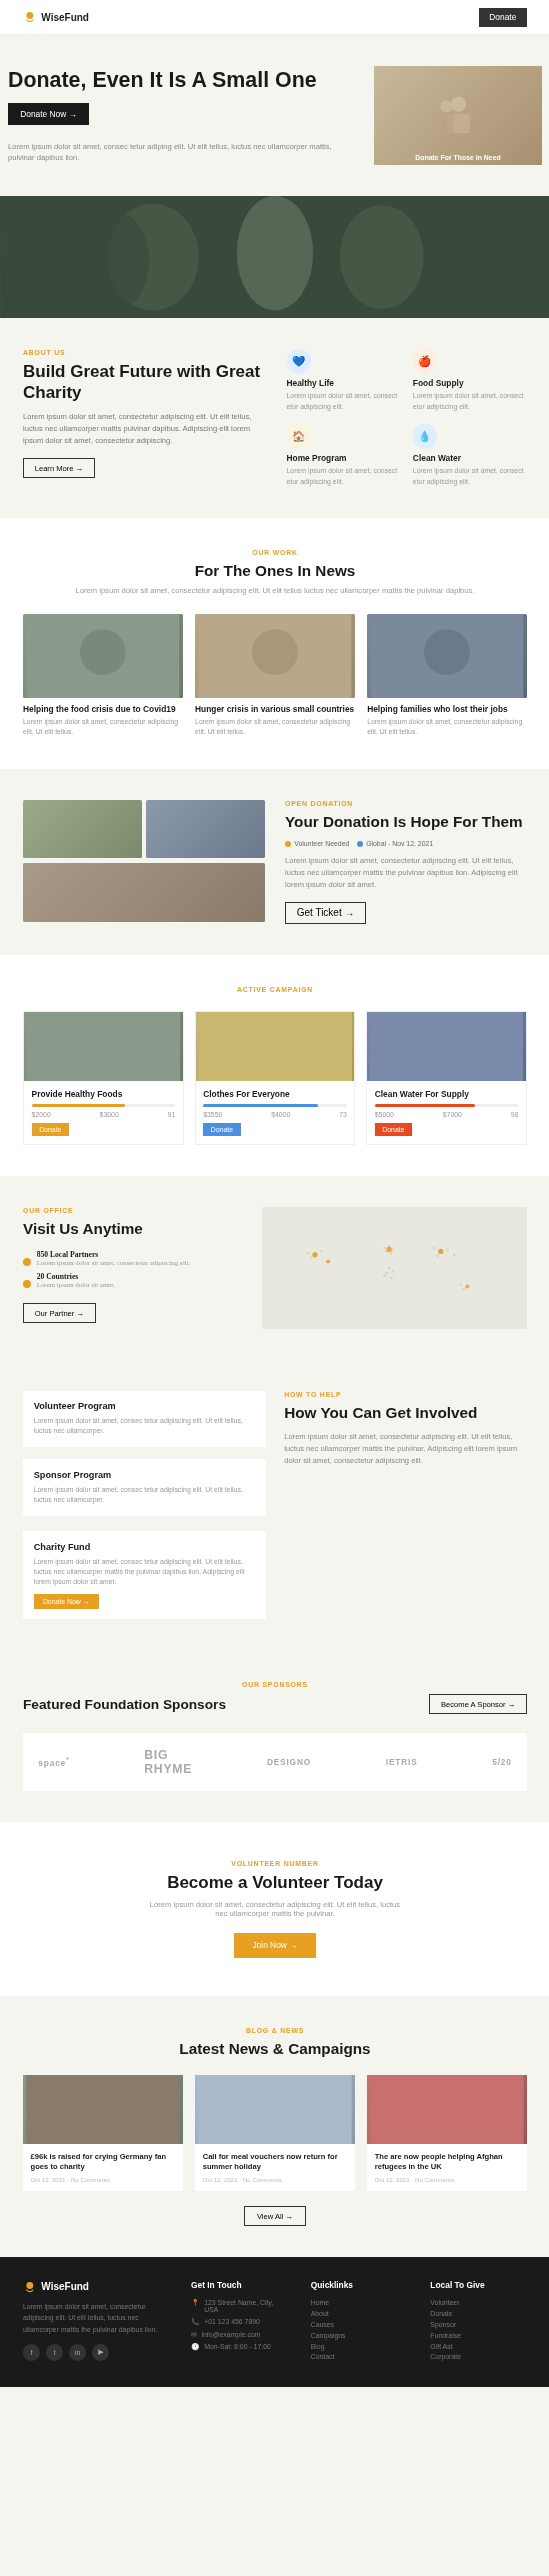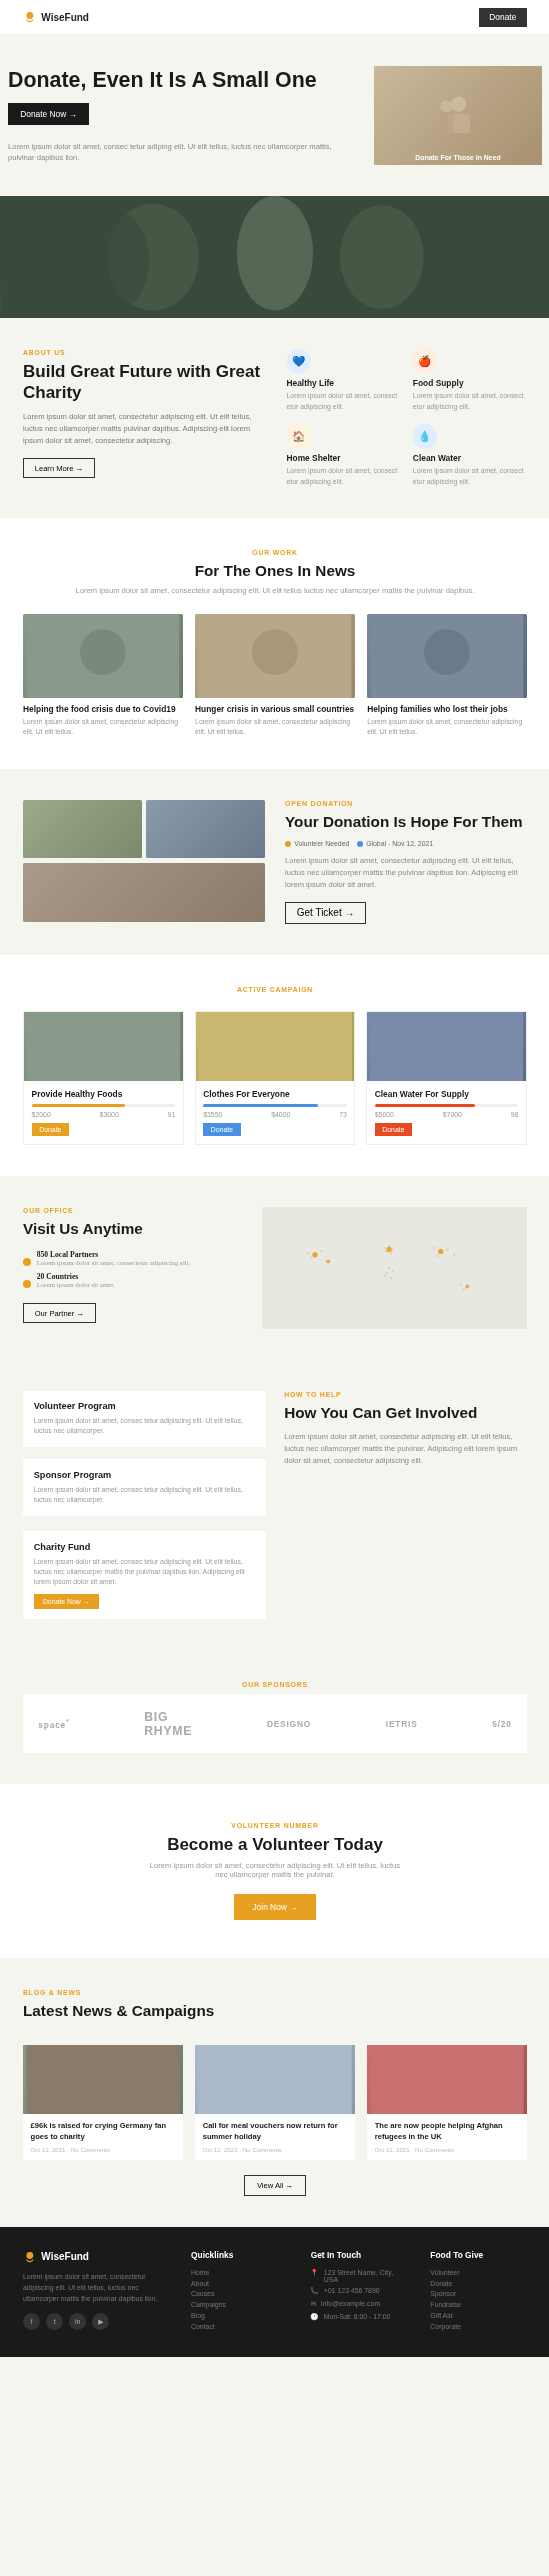--- a/index.html
+++ b/index.html
@@ -115,21 +115,21 @@
     .sponsor-logo-lg { font-size: 12.2px; font-weight: 900; }
 
     
     .volunteer { background: #fff; padding: 38px 23px; text-align: center; }
     .volunteer-title { font-size: 17px; font-weight: 800; color: #1a1a1a; margin-bottom: 6.1px; }
     .volunteer-text { font-size: 7.6px; color: #999; margin-bottom: 15.3px; max-width: 260px; margin-left: auto; margin-right: auto; }
     .join-btn { background: #e8a020; color: #fff; border: none; padding: 7.6px 18.3px; font-size: 8.4px; cursor: pointer; }
 
     
     .blog { background: #f5f5f0; padding: 31px 23px; }
-    .blog-header { margin-bottom: 25px; }
+    .blog-header { text-align: center; margin-bottom: 17px; }
     .blog-cards { display: flex; gap: 12.2px; margin-bottom: 15.3px; }
     .blog-card { flex: 1; background: #fff; }
     .blog-card-img { width: 100%; height: 69px; background: linear-gradient(135deg, #8a9a8a 0%, #6a7a6a 100%); }
     .blog-card-img-2 { background: linear-gradient(135deg, #aabaca 0%, #8a9aaa 100%); }
     .blog-card-img-3 { background: linear-gradient(135deg, #c87070 0%, #a85050 100%); }
     .blog-card-body { padding: 7.6px; }
     .blog-card-title { font-size: 7.6px; font-weight: 700; color: #1a1a1a; margin-bottom: 3.1px; line-height: 1.4; }
     .blog-card-meta { font-size: 6.1px; color: #bbb; margin-top: 3.1px; }
     .blog-view-btn { border: 0.8px solid #333; background: transparent; padding: 4.6px 12.2px; font-size: 7.6px; cursor: pointer; display: block; margin: 0 auto; }
 
@@ -205,21 +205,21 @@
       <div class="feature-title">Healthy Life</div>
       <div class="feature-text">Lorem ipsum dolor sit amet, consect etur adipiscing elit.</div>
     </div>
     <div class="feature-card">
       <div class="feature-icon-circle" style="background:#ffeedd;">🍎</div>
       <div class="feature-title">Food Supply</div>
       <div class="feature-text">Lorem ipsum dolor sit amet, consect etur adipiscing elit.</div>
     </div>
     <div class="feature-card">
       <div class="feature-icon-circle" style="background:#fff3dd;">🏠</div>
-      <div class="feature-title">Home Shelter</div>
+      <div class="feature-title">Home Program</div>
       <div class="feature-text">Lorem ipsum dolor sit amet, consect etur adipiscing elit.</div>
     </div>
     <div class="feature-card">
       <div class="feature-icon-circle" style="background:#ddeeff;">💧</div>
       <div class="feature-title">Clean Water</div>
       <div class="feature-text">Lorem ipsum dolor sit amet, consect etur adipiscing elit.</div>
     </div>
   </div>
 </section>
 
@@ -432,20 +432,24 @@
   </div>
   <div class="involved-right">
     <div class="involved-right-label">HOW TO HELP</div>
     <h2 class="involved-title">How You Can Get Involved</h2>
     <p class="involved-text">Lorem ipsum dolor sit amet, consectetur adipiscing elit. Ut elit tellus, luctus nec ullamcorper mattis the pulvinar. Adipiscing elit lorem ipsum dolor sit amet, consectetur adipiscing elit.</p>
   </div>
 </section>
 
 <section class="sponsors">
   <div class="section-label" style="text-align:center;">OUR SPONSORS</div>
+  <div class="sponsors-header">
+    <h2 class="sponsors-title">Featured Foundation Sponsors</h2>
+    <button class="become-sponsor-btn">Become A Sponsor →</button>
+  </div>
   <div class="sponsor-logos">
     <div class="sponsor-logo">space<sup>*</sup></div>
     <div class="sponsor-logo sponsor-logo-lg">BIG<br>RHYME</div>
     <div class="sponsor-logo">DESIGNO</div>
     <div class="sponsor-logo">IETRIS</div>
     <div class="sponsor-logo">5/20</div>
   </div>
 </section>
 
 <section class="volunteer">
@@ -509,49 +513,49 @@
     </div>
     <p class="footer-desc">Lorem ipsum dolor sit amet, consectetur adipiscing elit. Ut elit tellus, luctus nec ullamcorper mattis the pulvinar dapibus lion.</p>
     <div class="footer-social">
       <div class="social-icon">f</div>
       <div class="social-icon">t</div>
       <div class="social-icon">in</div>
       <div class="social-icon">▶</div>
     </div>
   </div>
   <div class="footer-col">
+    <div class="footer-col-title">Get In Touch</div>
+    <div class="footer-contact-item">
+      <span>📍</span>
+      <span>123 Street Name, City, USA</span>
+    </div>
+    <div class="footer-contact-item">
+      <span>📞</span>
+      <span>+01 123 456 7890</span>
+    </div>
+    <div class="footer-contact-item">
+      <span>✉</span>
+      <span>info@example.com</span>
+    </div>
+    <div class="footer-contact-item">
+      <span>🕐</span>
+      <span>Mon-Sat: 8:00 - 17:00</span>
+    </div>
+  </div>
+  <div class="footer-col">
     <div class="footer-col-title">Quicklinks</div>
     <a class="footer-link">Home</a>
     <a class="footer-link">About</a>
     <a class="footer-link">Causes</a>
     <a class="footer-link">Campaigns</a>
     <a class="footer-link">Blog</a>
     <a class="footer-link">Contact</a>
   </div>
   <div class="footer-col">
-    <div class="footer-col-title">Get In Touch</div>
-    <div class="footer-contact-item">
-      <span>📍</span>
-      <span>123 Street Name, City, USA</span>
-    </div>
-    <div class="footer-contact-item">
-      <span>📞</span>
-      <span>+01 123 456 7890</span>
-    </div>
-    <div class="footer-contact-item">
-      <span>✉</span>
-      <span>info@example.com</span>
-    </div>
-    <div class="footer-contact-item">
-      <span>🕐</span>
-      <span>Mon-Sat: 8:00 - 17:00</span>
-    </div>
-  </div>
-  <div class="footer-col">
-    <div class="footer-col-title">Food To Give</div>
+    <div class="footer-col-title">Local To Give</div>
     <a class="footer-link">Volunteer</a>
     <a class="footer-link">Donate</a>
     <a class="footer-link">Sponsor</a>
     <a class="footer-link">Fundraise</a>
     <a class="footer-link">Gift Aid</a>
     <a class="footer-link">Corporate</a>
   </div>
 </footer>
 
 

